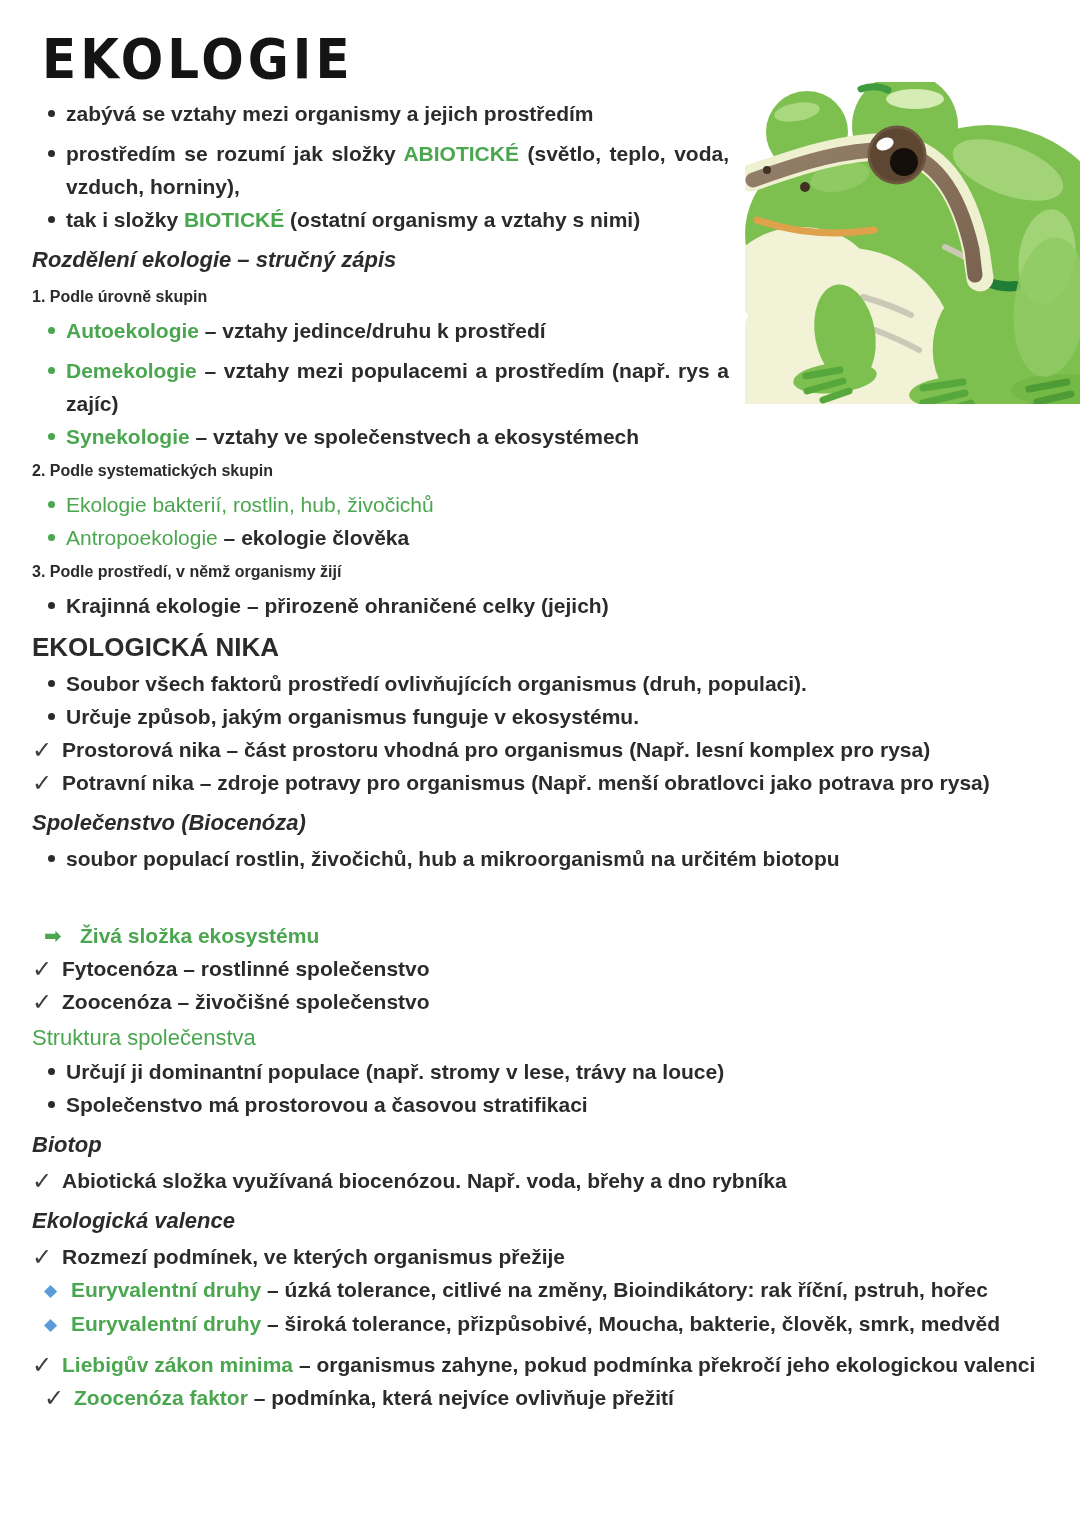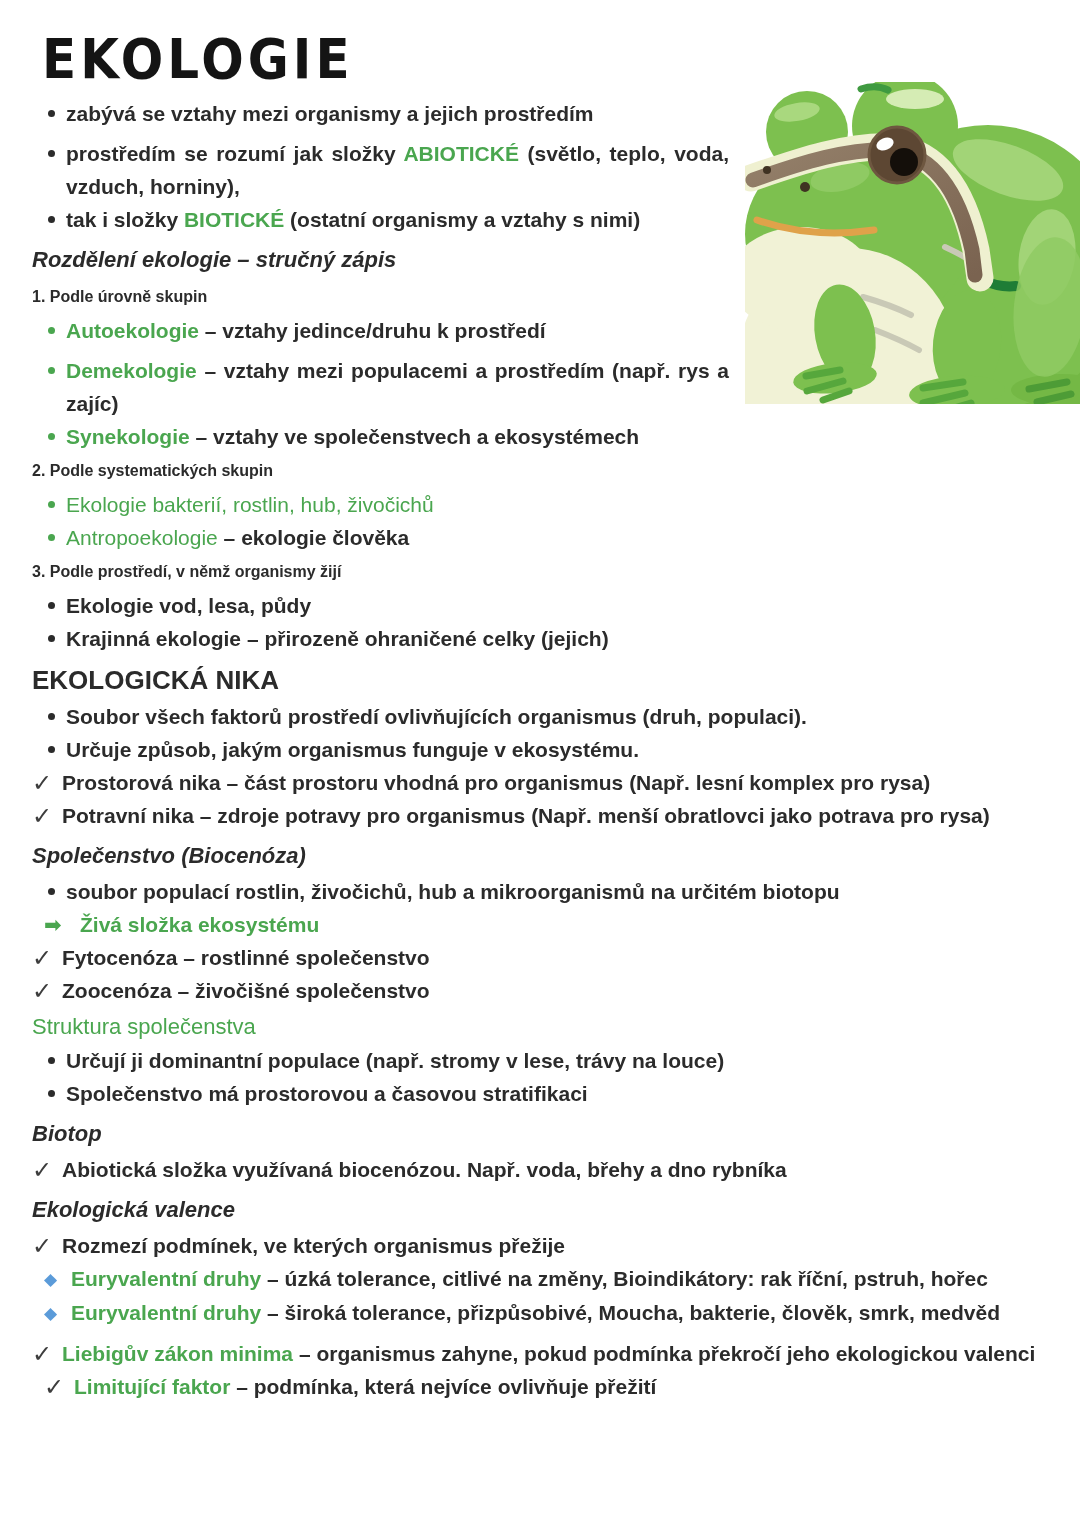--- a/index.html
+++ b/index.html
@@ -37,21 +37,21 @@
     background:var(--text);
   }
   .bullet .marker.green-dot{background:var(--green);}
   
   .check .marker{
     display:inline-block; width:30px; color:var(--check);
     font-size:24px; font-weight:700; vertical-align:-1px;
   }
   .check.indent{padding-left:12px;}
   
-  .arrow{padding-left:12px;}
+  .arrow{padding-left:12px;margin-top:44px;}
   .arrow .marker{display:inline-block; width:36px; color:var(--green); font-size:21px; font-weight:700;}
   
   .diamond{padding-left:12px; white-space:nowrap;}
   .diamond .marker{display:inline-block; width:27px; color:var(--blue); font-size:17px; vertical-align:1px;}
   
   .heading1{font-size:22px; font-weight:700; line-height:38px; margin-top:5px; color:#1e1e1e;font-style:italic;}
   .caps{font-size:26px; font-weight:700; line-height:40px; margin-top:5px; color:#1e1e1e;}
   .numheading{font-size:16px; font-weight:700; line-height:34px; margin-top:1px; color:#1e1e1e;}
   .green-sub{font-size:22px; font-weight:400; line-height:35px; margin-top:2px; color:var(--green);}
 </style>
@@ -136,21 +136,20 @@
       <div class="line bullet"><span class="marker"></span><span class="seg s-r">tak i složky </span><span class="seg s-gb">BIOTICKÉ</span><span class="seg s-r"> (ostatní organismy a vztahy s nimi)</span></div>
       <div class="line heading1"><span class="seg s-b">Rozdělení ekologie – stručný zápis</span></div>
       <div class="line numheading"><span class="seg s-b">1. Podle úrovně skupin</span></div>
       <div class="line bullet"><span class="marker green-dot"></span><span class="seg s-gb">Autoekologie</span><span class="seg s-r"> – vztahy jedince/druhu k prostředí</span></div>
       <div class="line bullet justify"><span class="marker green-dot"></span><span class="seg s-gb">Demekologie</span><span class="seg s-r"> – vztahy mezi populacemi a prostředím (např. rys a zajíc)</span></div>
       <div class="line bullet"><span class="marker green-dot"></span><span class="seg s-gb">Synekologie</span><span class="seg s-r"> – vztahy ve společenstvech a ekosystémech</span></div>
       <div class="line numheading"><span class="seg s-b">2. Podle systematických skupin</span></div>
       <div class="line bullet"><span class="marker green-dot"></span><span class="seg s-g">Ekologie bakterií, rostlin, hub, živočichů</span></div>
       <div class="line bullet"><span class="marker green-dot"></span><span class="seg s-g">Antropoekologie</span><span class="seg s-r"> – ekologie člověka</span></div>
       <div class="line numheading"><span class="seg s-b">3. Podle prostředí, v němž organismy žijí</span></div>
-      <div class="line bullet"><span class="marker"></span><span class="seg s-r">Ekologie vod, lesa, půdy</span></div>
       <div class="line bullet"><span class="marker"></span><span class="seg s-r">Krajinná ekologie – přirozeně ohraničené celky (jejich)</span></div>
       <div class="line caps"><span class="seg s-b">EKOLOGICKÁ NIKA</span></div>
       <div class="line bullet"><span class="marker"></span><span class="seg s-r">Soubor všech faktorů prostředí ovlivňujících organismus (druh, populaci).</span></div>
       <div class="line bullet"><span class="marker"></span><span class="seg s-r">Určuje způsob, jakým organismus funguje v ekosystému.</span></div>
       <div class="line check"><span class="marker">✓</span><span class="seg s-b">Prostorová nika – část prostoru vhodná pro organismus </span><span class="seg s-r">(Např. lesní komplex pro rysa)</span></div>
       <div class="line check"><span class="marker">✓</span><span class="seg s-b">Potravní nika – zdroje potravy pro organismus </span><span class="seg s-r">(Např. menší obratlovci jako potrava pro rysa)</span></div>
       <div class="line heading1"><span class="seg s-b">Společenstvo (Biocenóza)</span></div>
       <div class="line bullet"><span class="marker"></span><span class="seg s-b">soubor populací rostlin, živočichů, hub a mikroorganismů na určitém biotopu</span></div>
       <div class="line arrow"><span class="marker">➡</span><span class="seg s-gb">Živá složka ekosystému</span></div>
       <div class="line check"><span class="marker">✓</span><span class="seg s-b">Fytocenóza – rostlinné společenstvo</span></div>
@@ -158,15 +157,15 @@
       <div class="line green-sub"><span class="seg s-g">Struktura společenstva</span></div>
       <div class="line bullet"><span class="marker"></span><span class="seg s-b">Určují ji dominantní populace (např. stromy v lese, trávy na louce)</span></div>
       <div class="line bullet"><span class="marker"></span><span class="seg s-b">Společenstvo má prostorovou a časovou stratifikaci</span></div>
       <div class="line heading1"><span class="seg s-b">Biotop</span></div>
       <div class="line check"><span class="marker">✓</span><span class="seg s-r">Abiotická složka využívaná biocenózou. Např. voda, břehy a dno rybníka</span></div>
       <div class="line heading1"><span class="seg s-b">Ekologická valence</span></div>
       <div class="line check"><span class="marker">✓</span><span class="seg s-r">Rozmezí podmínek, ve kterých organismus přežije</span></div>
       <div class="line diamond"><span class="marker">◆</span><span class="seg s-gb">Euryvalentní druhy</span><span class="seg s-r"> – úzká tolerance, citlivé na změny, Bioindikátory: rak říční, pstruh, hořec</span></div>
       <div class="line diamond"><span class="marker">◆</span><span class="seg s-gb">Euryvalentní druhy</span><span class="seg s-r"> – široká tolerance, přizpůsobivé, Moucha, bakterie, člověk, smrk, medvěd</span></div>
       <div class="line check justify"><span class="marker">✓</span><span class="seg s-gb">Liebigův zákon minima</span><span class="seg s-r"> – organismus zahyne, pokud podmínka překročí jeho ekologickou valenci</span></div>
-      <div class="line check indent"><span class="marker">✓</span><span class="seg s-gb">Limitující faktor</span><span class="seg s-r"> – podmínka, která nejvíce ovlivňuje přežití</span></div>
+      <div class="line check indent"><span class="marker">✓</span><span class="seg s-gb">Zoocenóza faktor</span><span class="seg s-r"> – podmínka, která nejvíce ovlivňuje přežití</span></div>
     </div>
 </main>
 
 </body></html>

